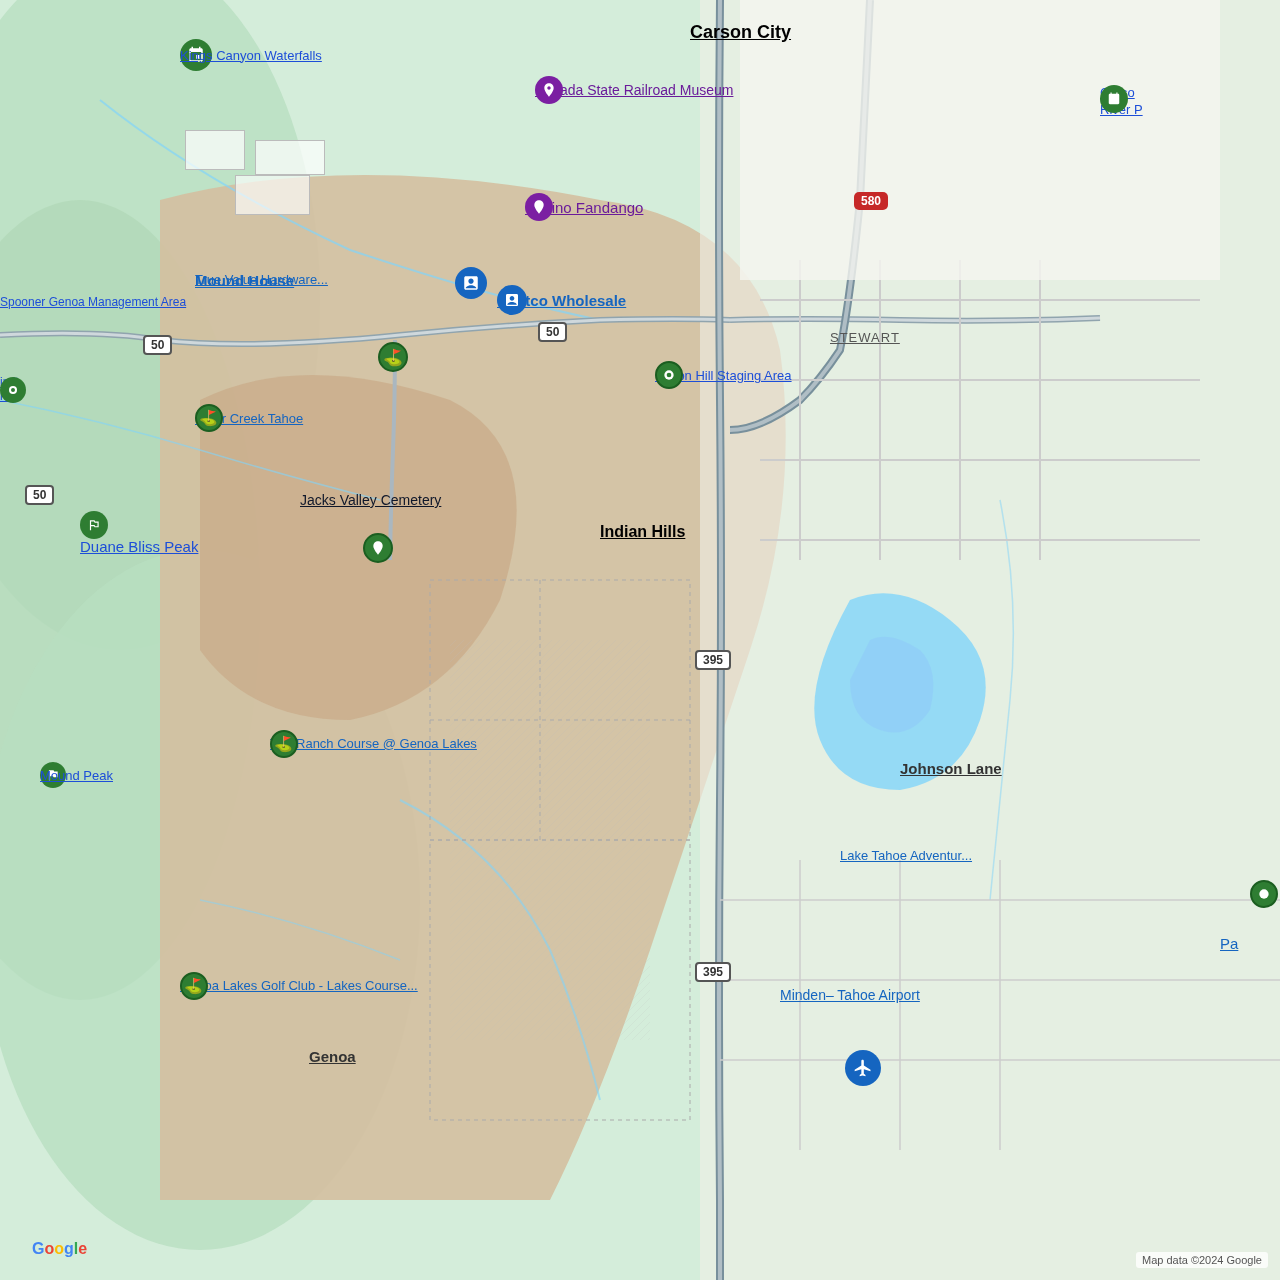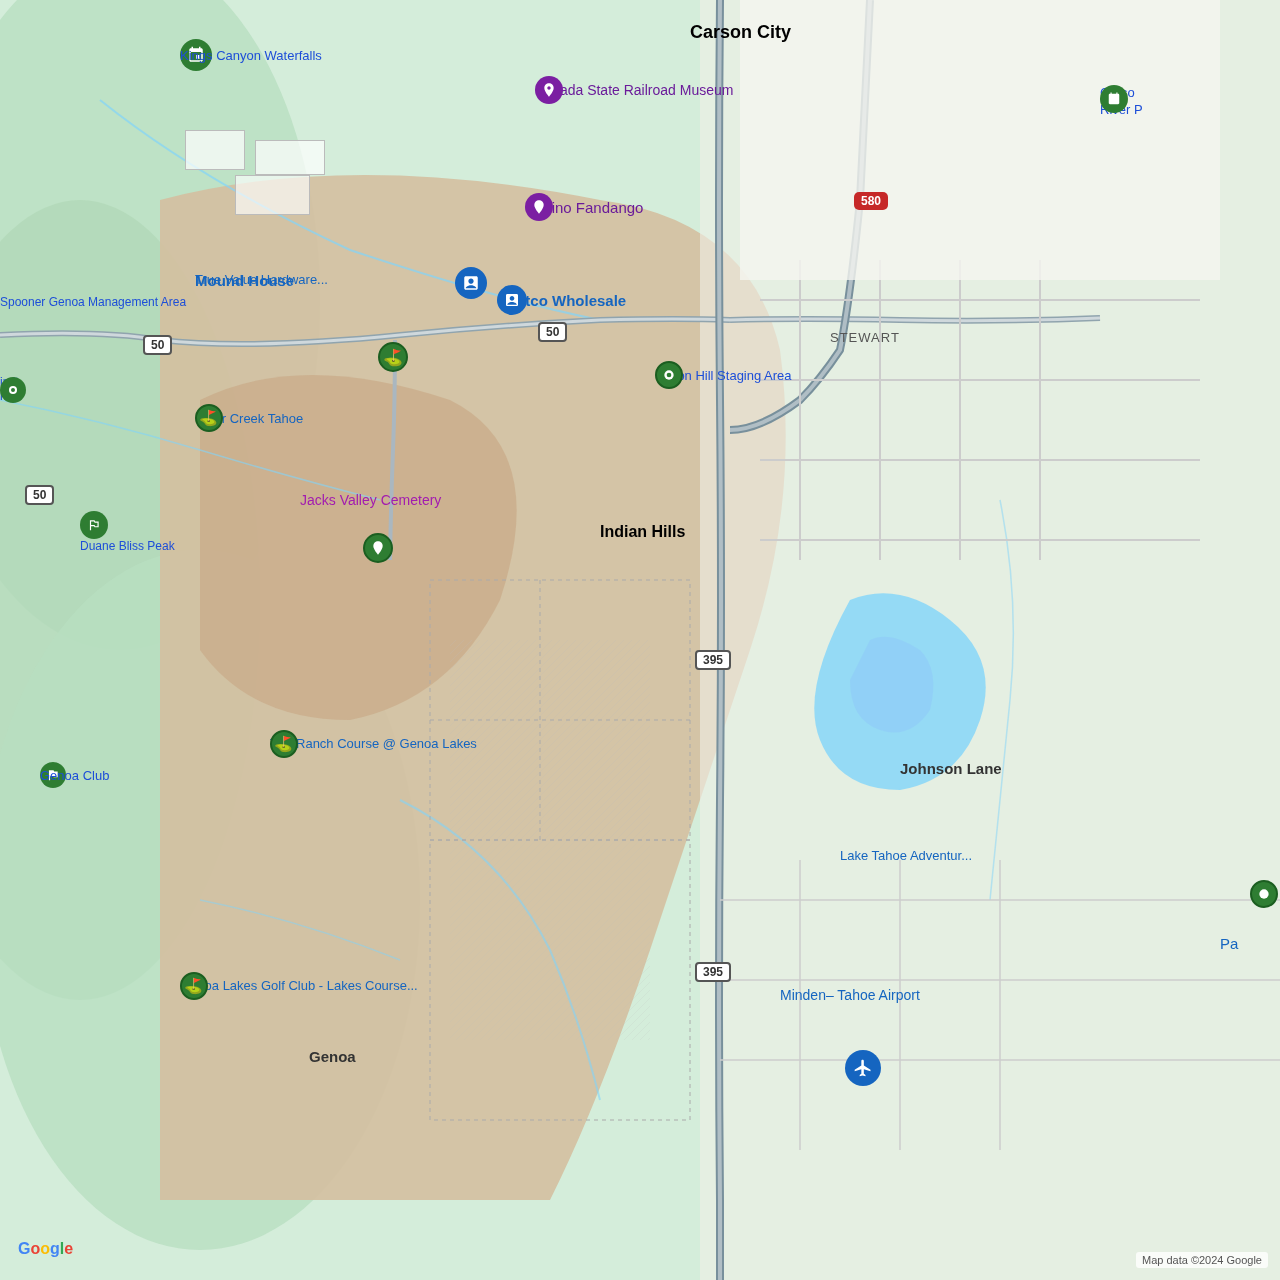--- a/index.html
+++ b/index.html
@@ -14,20 +14,21 @@
     }
 
     
     .map-label {
       position: absolute;
       font-size: 13px;
       color: #1a237e;
       font-weight: 500;
       white-space: nowrap;
       pointer-events: none;
+      text-decoration: underline;
     }
 
     .map-label-bold {
       font-weight: 700;
       color: #000;
       font-size: 15px;
     }
 
     .map-label-purple {
       color: #6a1b9a;
@@ -80,21 +81,21 @@
       position: absolute;
       top: 0;
       left: 0;
       width: 1280px;
       height: 1280px;
     }
 
     .google-logo {
       position: absolute;
       bottom: 10px;
-      left: 6px;
+      left: 20px;
       font-size: 16px;
       font-weight: bold;
     }
 
     .google-logo .g { color: #4285f4; }
     .google-logo .o1 { color: #ea4335; }
     .google-logo .o2 { color: #fbbc05; }
     .google-logo .g2 { color: #4285f4; }
     .google-logo .l { color: #34a853; }
     .google-logo .e { color: #ea4335; }
@@ -253,49 +254,49 @@
   </div>
 
   <div class="label-container" style="top:418px; left:195px;">
     <div class="map-label map-label-blue" style="font-size:13px;">Clear Creek Tahoe</div>
     <div class="marker marker-green" style="width:28px;height:28px;border-radius:50%;border:2px solid #1b5e20;">
       <span style="font-size:15px;">⛳</span>
     </div>
   </div>
 
   <div class="label-container" style="top:500px; left:300px;">
-    <div class="map-label" style="font-size:14px; color:#a21caf;">Jacks Valley Cemetery</div>
+    <div class="map-label" style="font-size:14px; color:#0f172a;">Jacks Valley Cemetery</div>
   </div>
 
   <div class="marker marker-green" style="position:absolute; top:533px; left:363px; width:30px; height:30px; border-radius:50%; border:2px solid #1b5e20;">
     <svg width="16" height="16" viewBox="0 0 24 24">
         <path d="M12 2C8.13 2 5 5.13 5 9c0 5.25 7 13 7 13s7-7.75 7-13c0-3.87-3.13-7-7-7z" fill="white"></path>
       </svg>
   </div>
 
   <div style="position:absolute; top:523px; left:600px;">
     <div class="map-label map-label-bold" style="font-size:16px;">Indian Hills</div>
   </div>
 
   <div class="label-container" style="top:525px; left:80px;">
     <div class="marker marker-green" style="width:28px;height:28px;border-radius:50%;">
       <svg width="14" height="14" viewBox="0 0 24 24">
           <path d="M14 6l-1-2H5v17h2v-7h5l1 2h7V6h-6zm4 8h-4l-1-2H7V6h5l1 2h5v6z" fill="white"></path>
         </svg>
     </div>
-    <div class="map-label map-label-green" style="font-size:12px; line-height:1.3;margin-top:44px;">Duane Bliss Peak</div>
+    <div class="map-label map-label-green" style="font-size:15px; line-height:1.3;margin-top:44px;">Duane Bliss Peak</div>
   </div>
 
   <div class="label-container" style="top:775px; left:40px;">
     <div class="marker marker-green" style="width:26px;height:26px;border-radius:50%;">
       <svg width="14" height="14" viewBox="0 0 24 24">
           <path d="M14 6l-1-2H5v17h2v-7h5l1 2h7V6h-6z" fill="white"></path>
         </svg>
     </div>
-    <div class="map-label map-label-green" style="font-size:13px;">Genoa Club</div>
+    <div class="map-label map-label-green" style="font-size:13px;">Mound Peak</div>
   </div>
 
   <div class="label-container" style="top:744px; left:270px;">
     <div class="map-label map-label-blue" style="font-size:13px; line-height:1.3; max-width:200px; text-align:right;">The Ranch Course @ Genoa Lakes</div>
     <div class="marker marker-green" style="width:28px;height:28px;border-radius:50%;border:2px solid #1b5e20;">
       <span style="font-size:15px;">⛳</span>
     </div>
   </div>
 
   <div class="label-container" style="top:986px; left:180px;">

